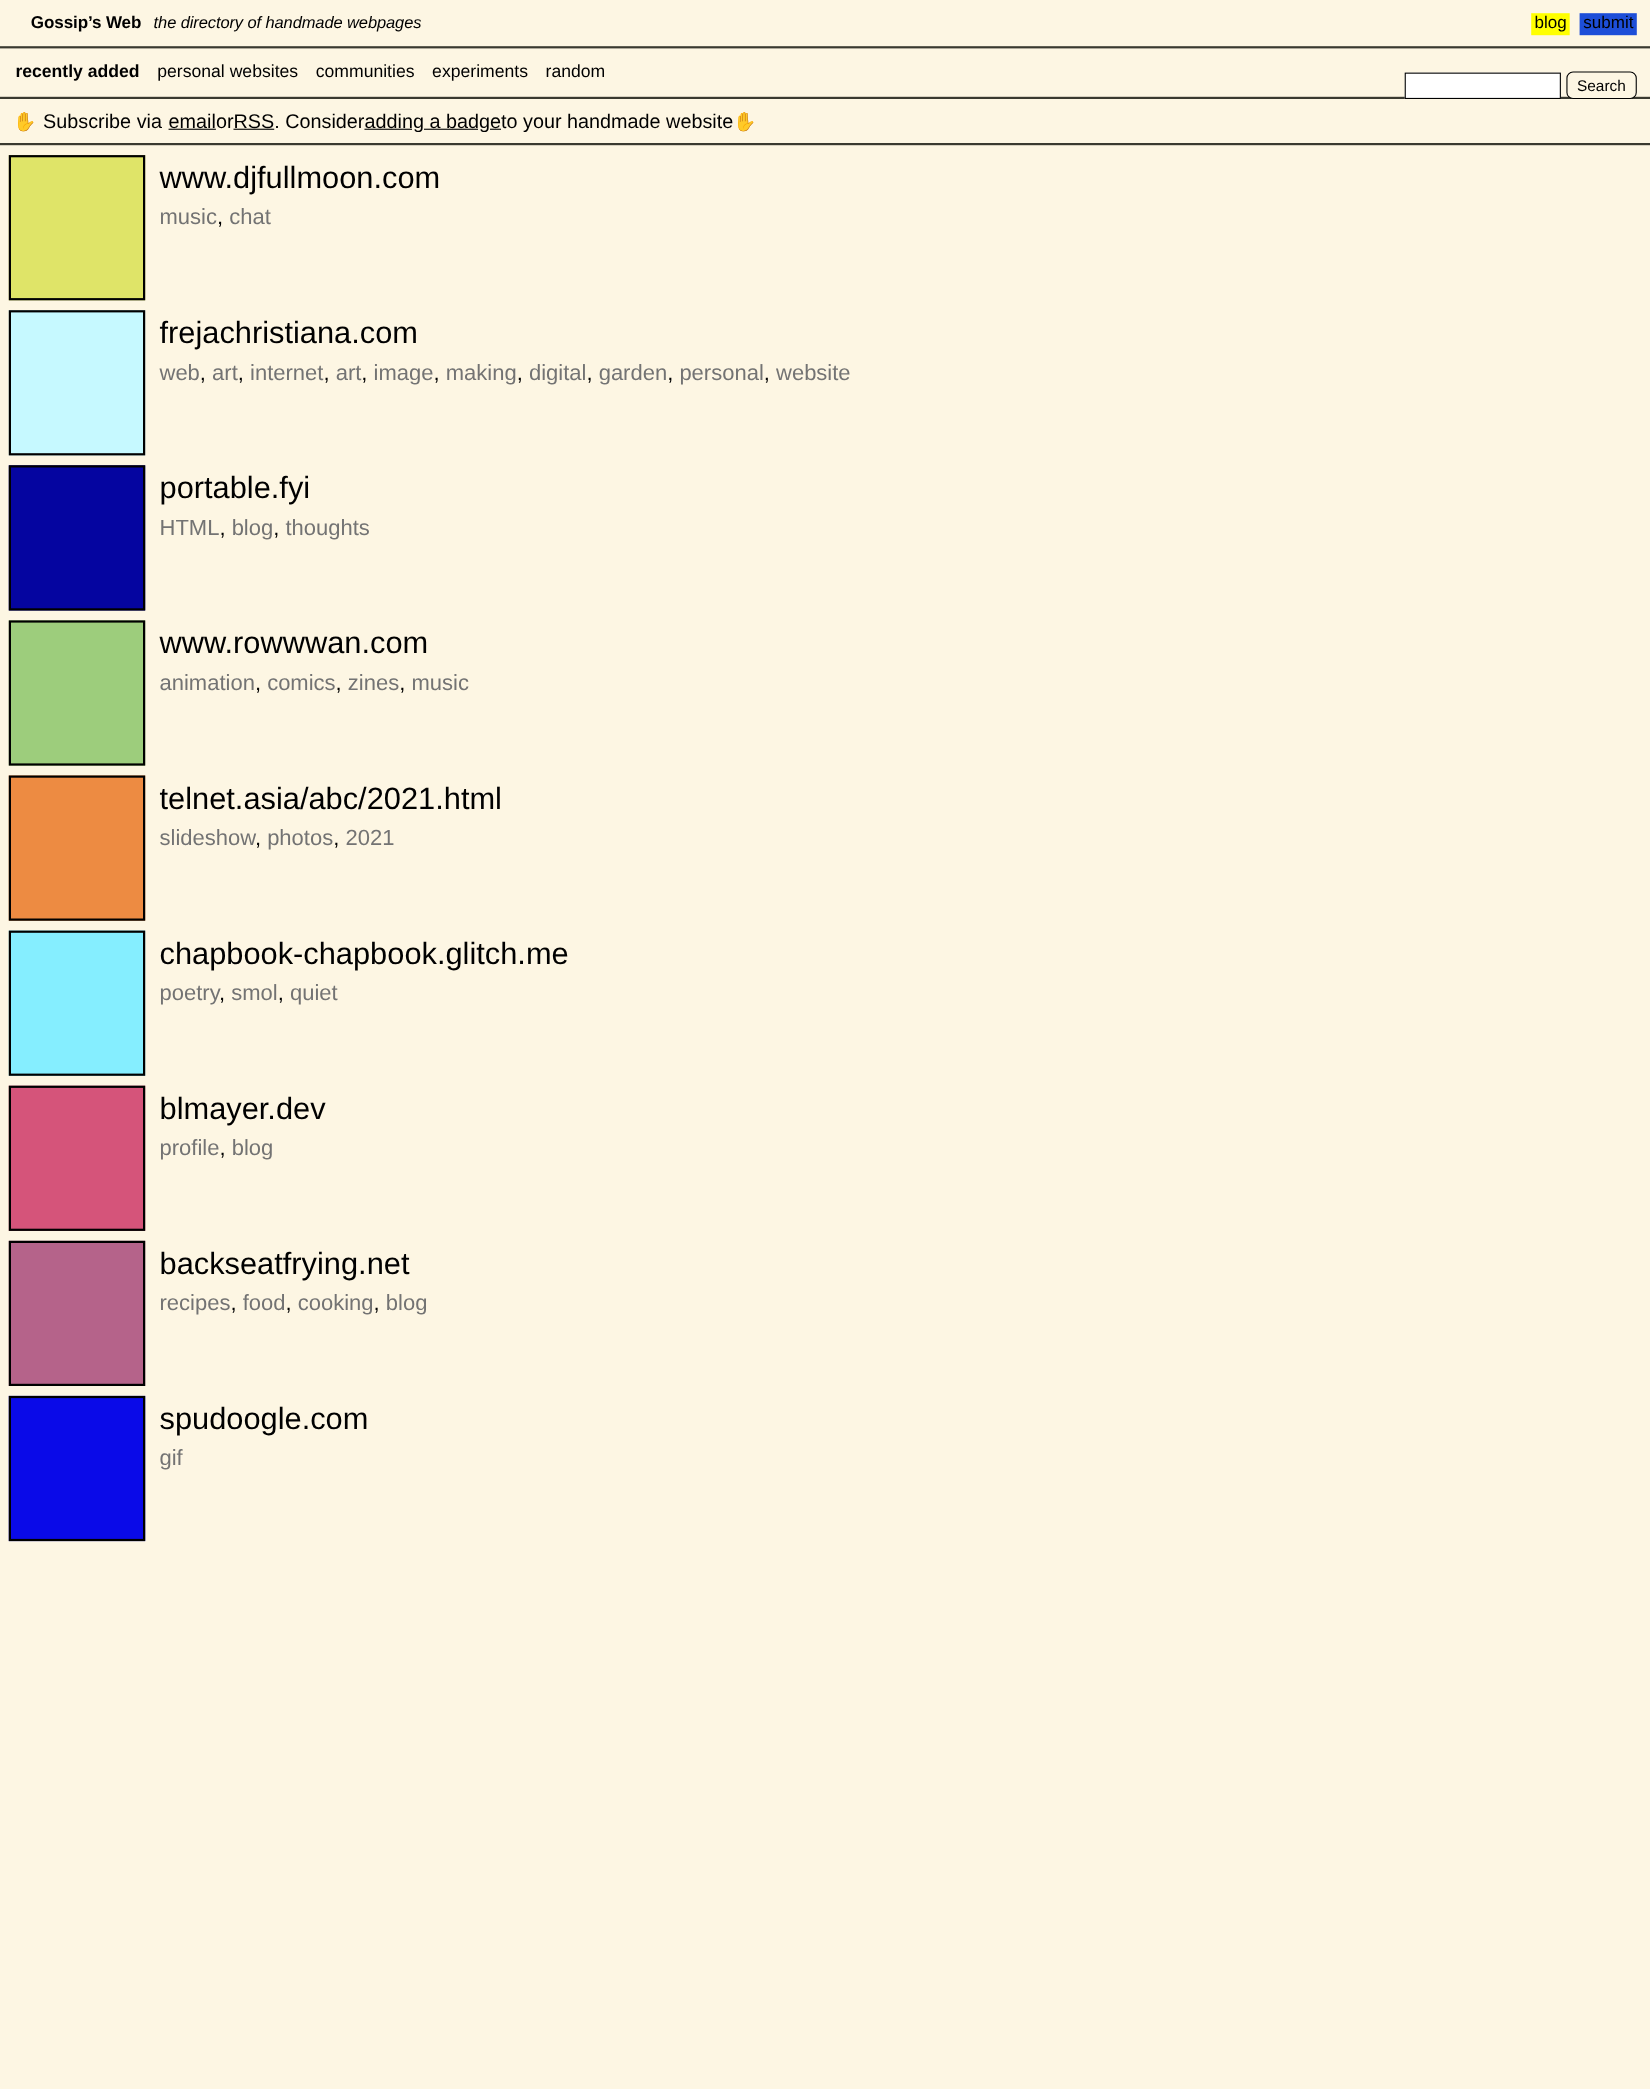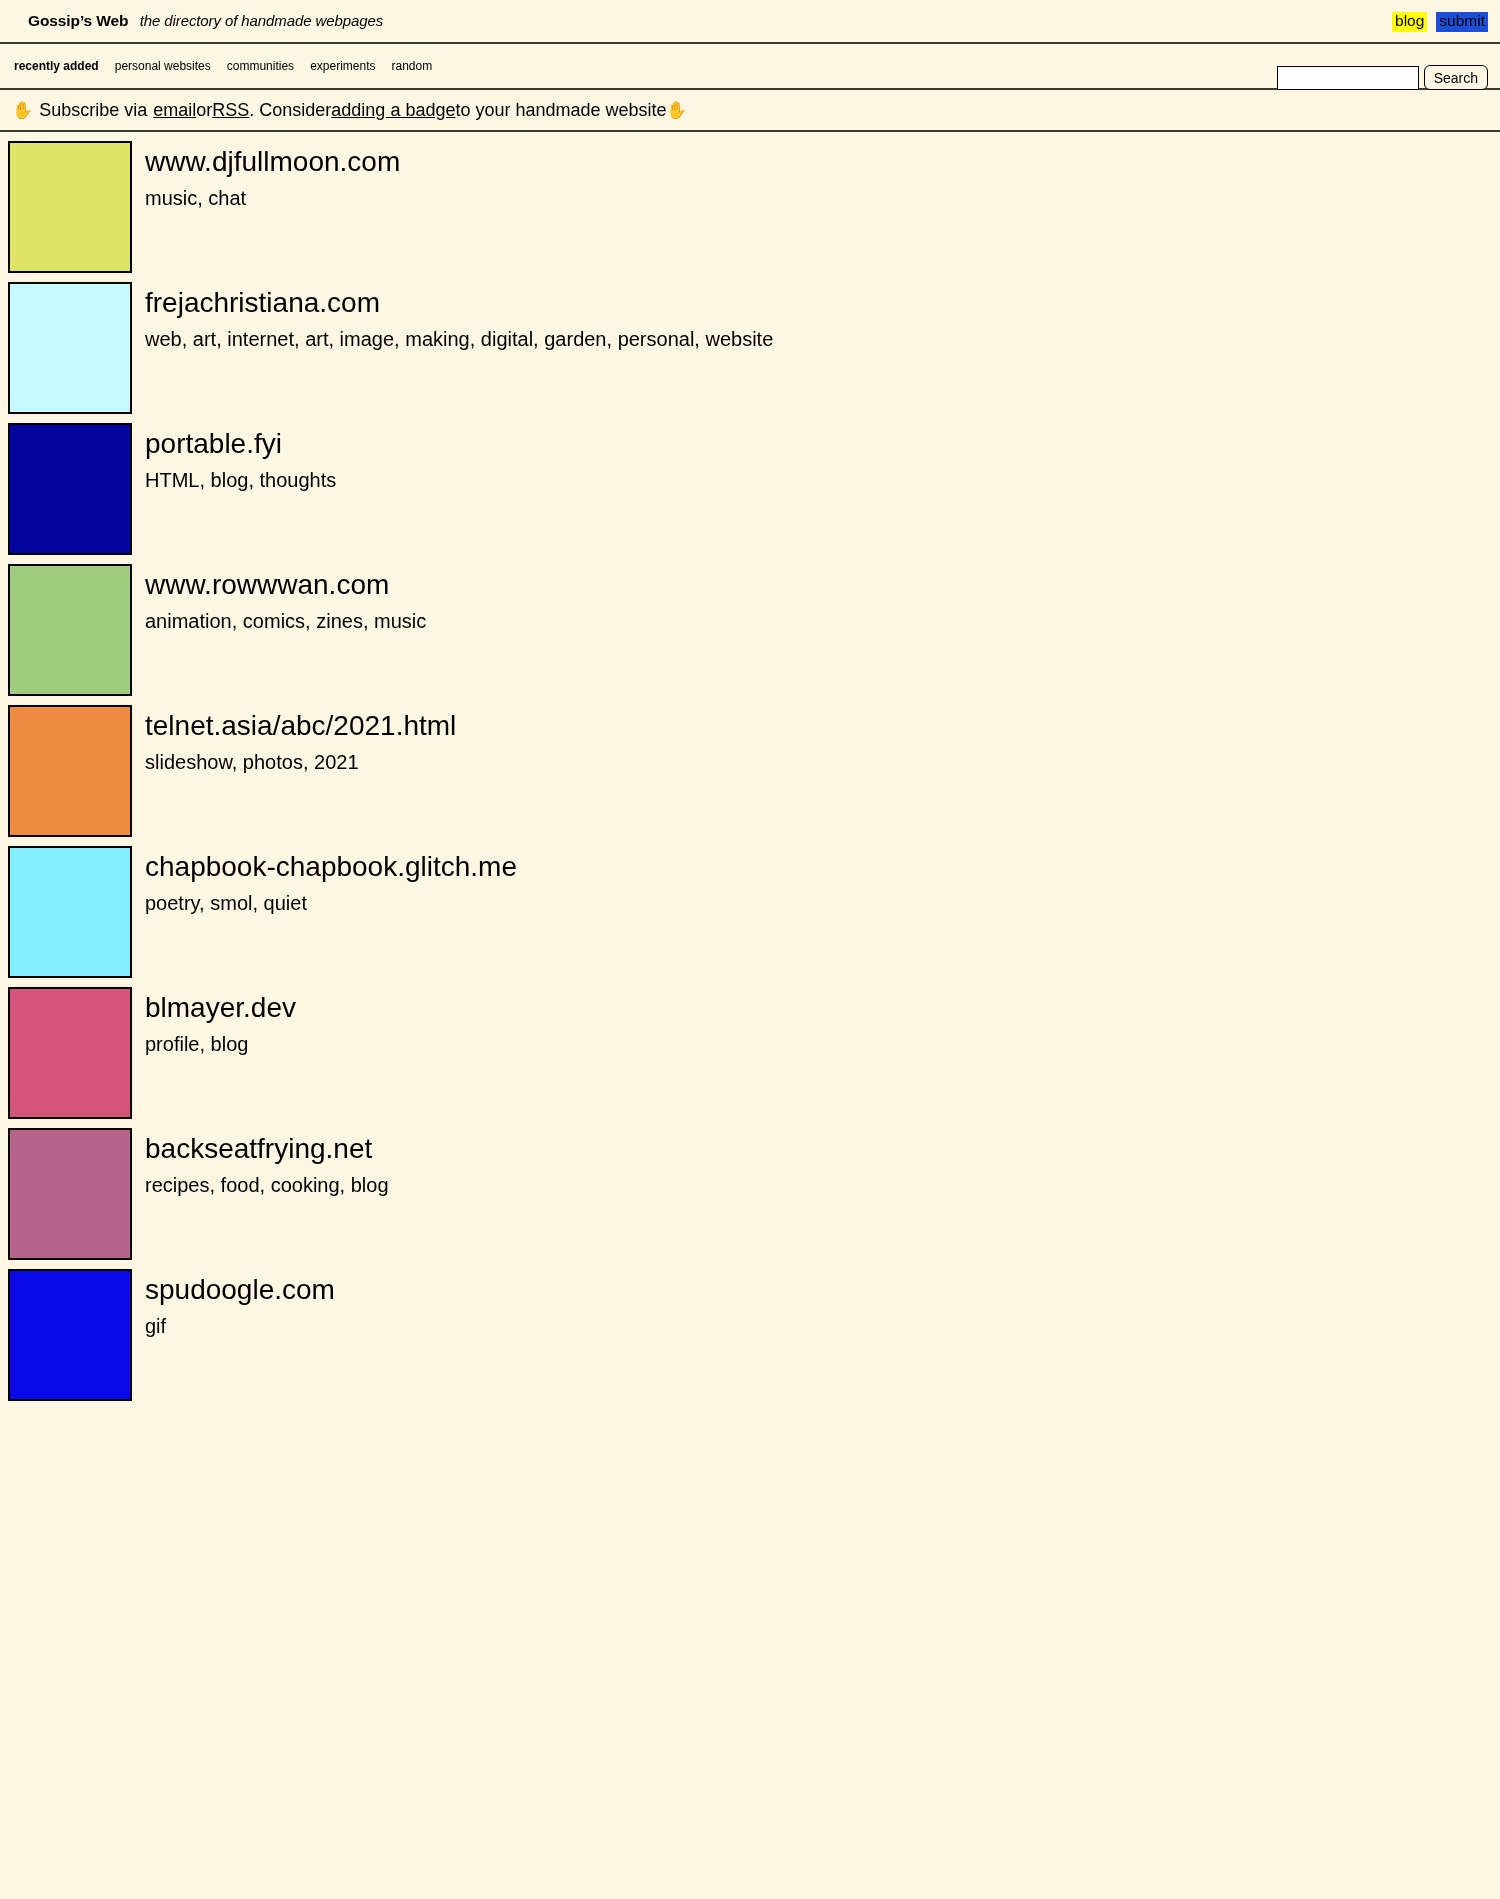--- a/index.html
+++ b/index.html
@@ -66,21 +66,21 @@
     padding: 0 14px;
     display: flex;
     align-items: center;
   }
   .nav-items {
     display: flex;
     align-items: baseline;
     gap: 16px;
   }
   .nav-item {
-    font-size: 12px;
+    font-size: 16px;
     color: #000;
     text-decoration: none;
     white-space: nowrap;
   }
   .nav-item.active { font-weight: bold; }
 
   .search-wrap {
     position: absolute;
     right: 12px;
     top: 0;
@@ -160,21 +160,21 @@
     text-decoration: none;
     display: block;
     white-space: nowrap;
   }
   .entry-tags {
     font-size: 20px;
     line-height: 1.35;
     margin-top: 4px;
     white-space: nowrap;
   }
-  .entry-tags .tag { color: #000000; }
+  .entry-tags .tag { color: #737373; }
   .entry-tags .sep { color: #000; }
 </style>
 </head>
 <body>
 
 <div class="masthead">
   <div class="brand">
     <span>Gossip’s Web</span>
     <span class="tagline">the directory of handmade webpages</span>
   </div>

